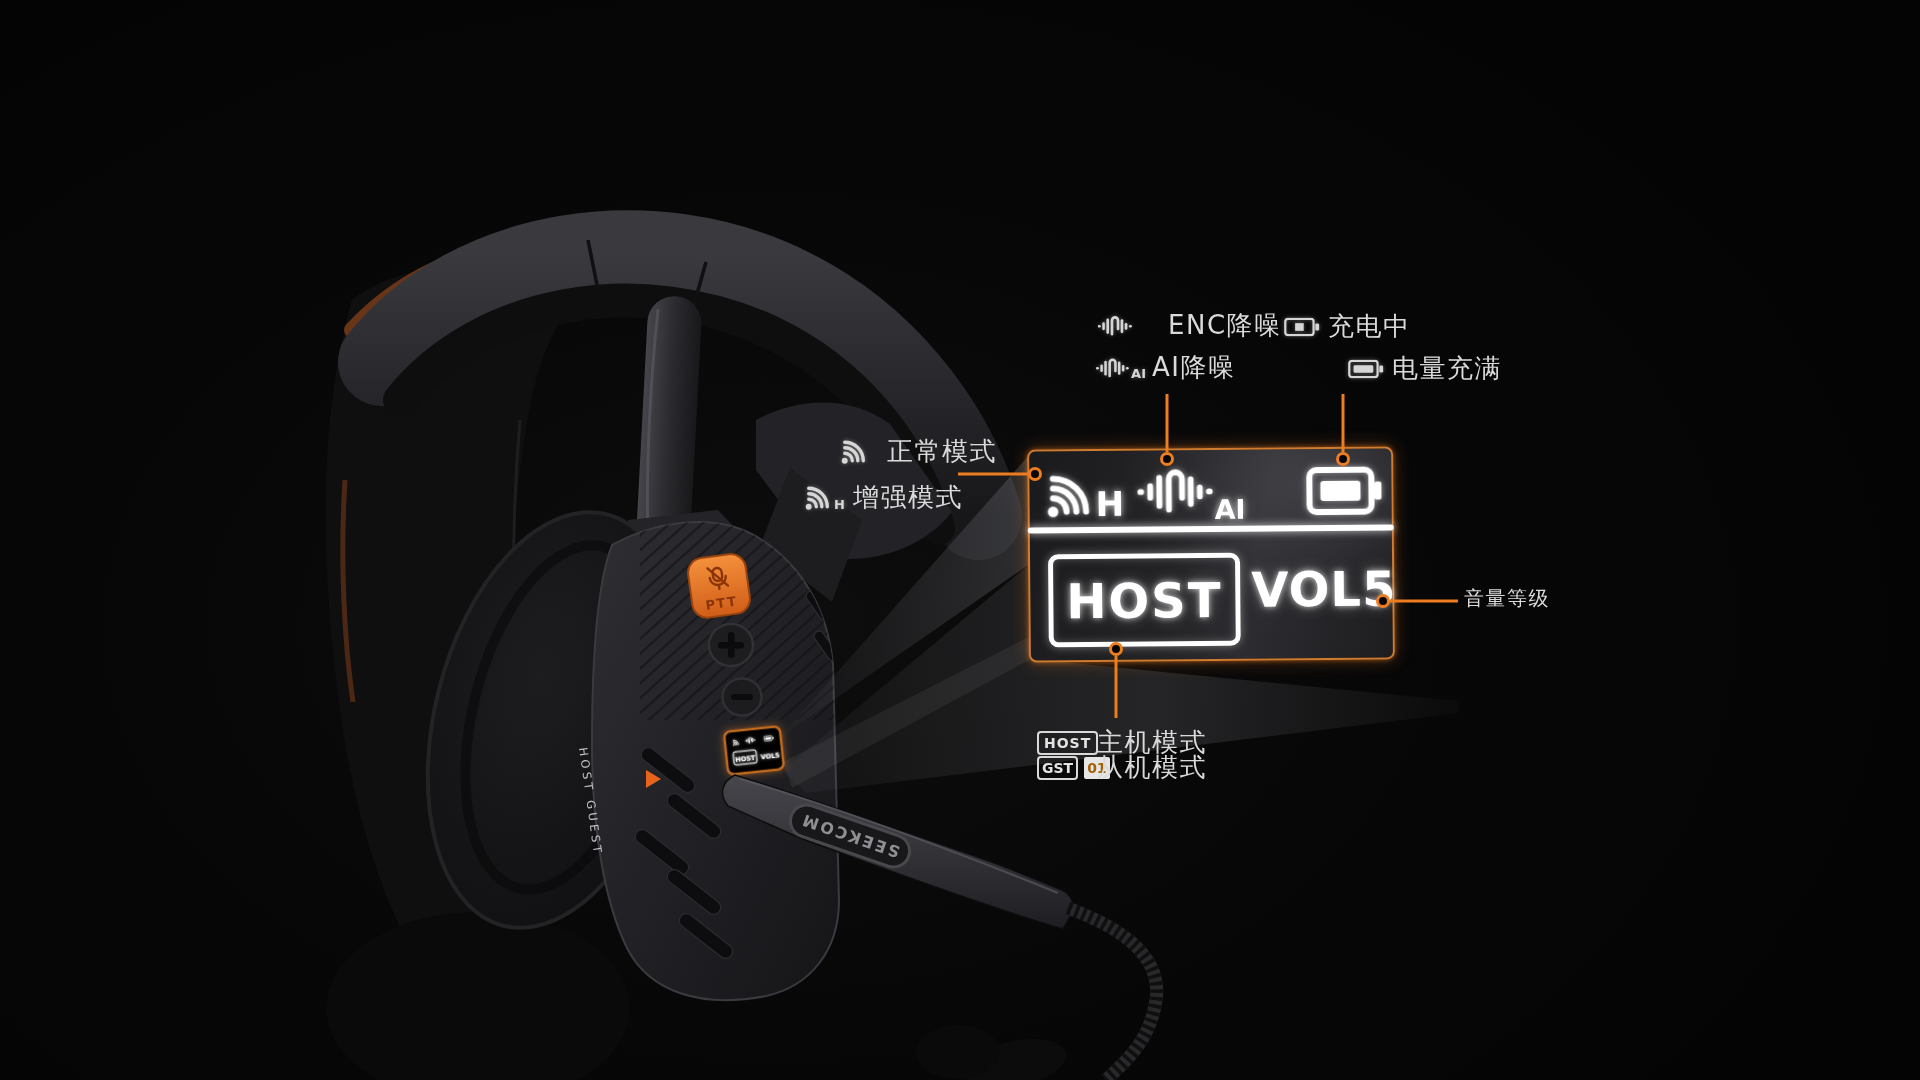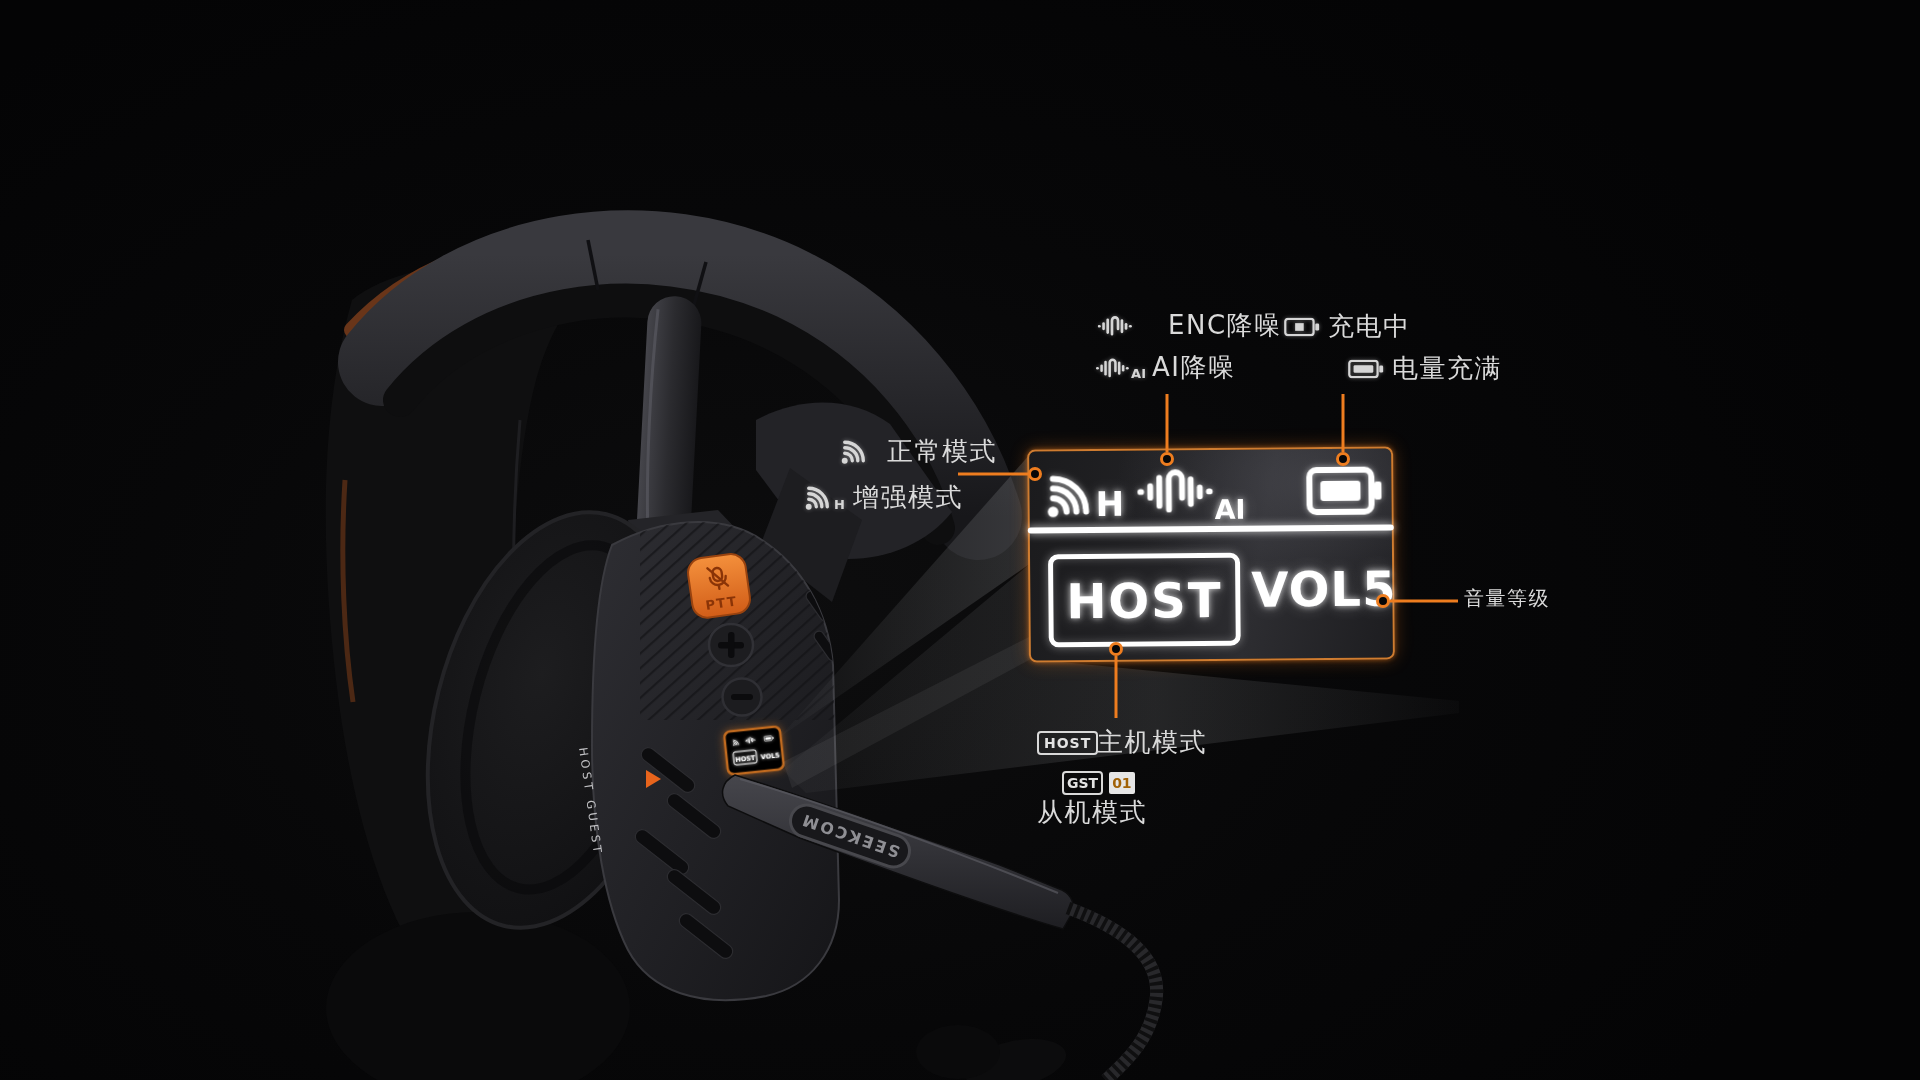--- a/index.html
+++ b/index.html
@@ -319,21 +319,21 @@
     </span>
     <span class="ann-label" style="margin-left:7px;">增强模式</span>
   </div>
 
   <div class="ann-row" style="left:1037px;top:725px;">
     <span style="width:60px;display:inline-flex;">
       <span class="badge-outline">HOST</span>
     </span>
     <span class="ann-label">主机模式</span>
   </div>
-  <div class="ann-row" style="left:1037px;top:771px;flex-direction:column;">
+  <div class="ann-row" style="left:1037px;top:750px;">
     <span style="width:60px;display:inline-flex;align-items:center;">
       <span class="badge-outline" style="padding:0 3px;letter-spacing:0;">GST</span>
       <span class="badge-solid">01</span>
     </span>
     <span class="ann-label">从机模式</span>
   </div>
 
   <div class="ann-row" style="left:1464px;top:585px;">
     <span class="ann-label" style="font-size:20px;">音量等级</span>
   </div>

